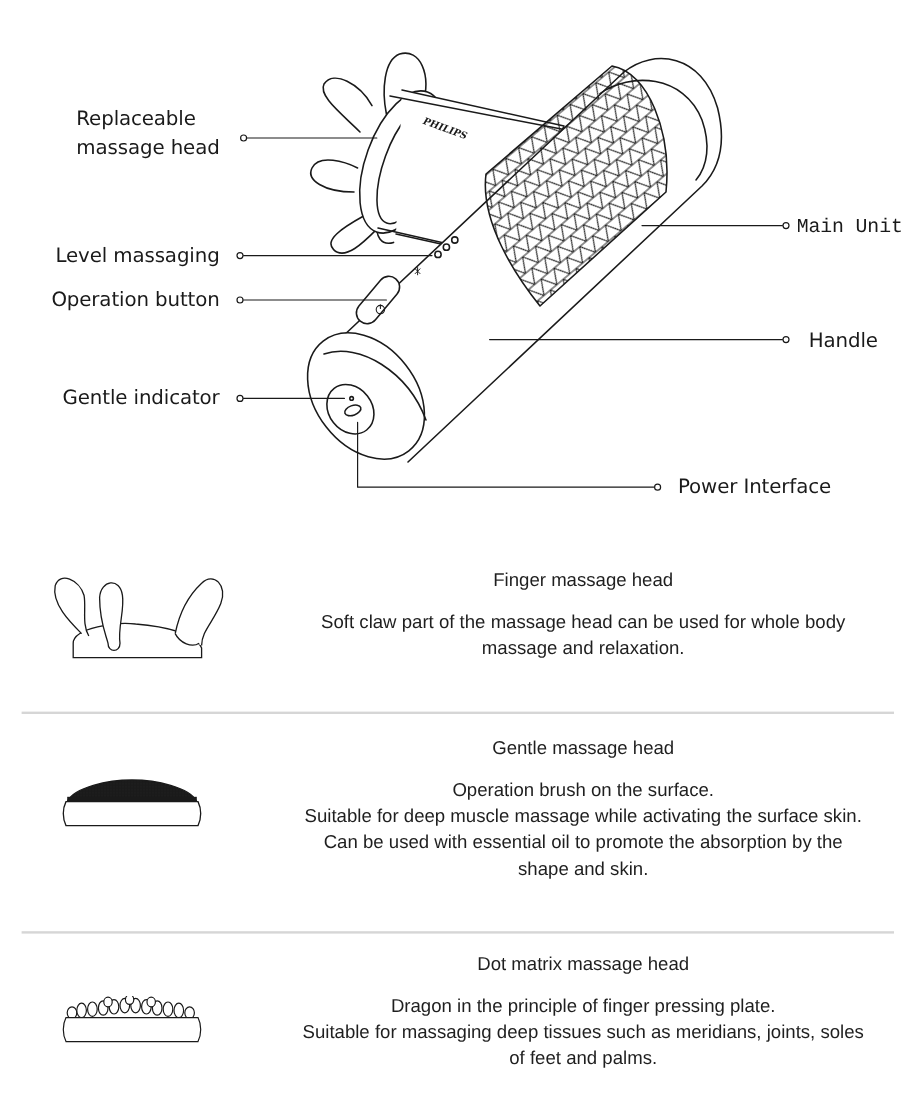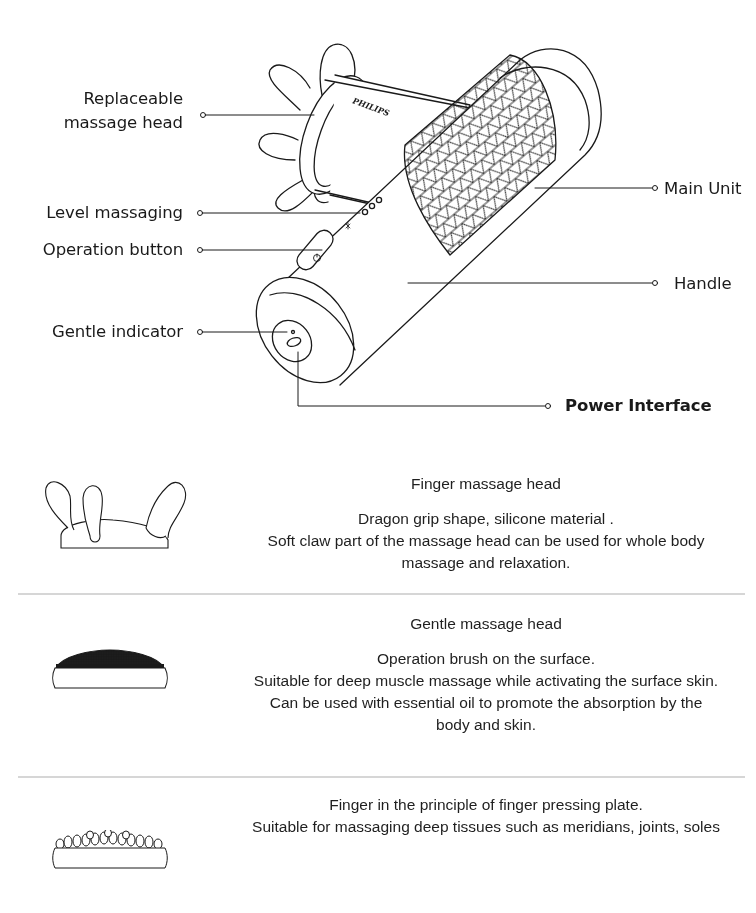--- a/index.html
+++ b/index.html
@@ -1,21 +1,21 @@
 <!DOCTYPE html>
 <html><head>
 <meta charset="utf-8">
 <style>
   html, body { margin: 0; padding: 0; background: #ffffff; }
   body { width: 756px; height: 913px; position: relative; overflow: hidden;
          font-family: "DejaVu Sans", "Liberation Sans", sans-serif; color: #1a1a1a; }
   .diagram { position: absolute; left: 0; top: 0; width: 756px; height: 440px; }
   .diagram svg { position: absolute; left: 0; top: 0; }
   .label { position: absolute; font-size: 16.5px; line-height: 20px; color: #1a1a1a; white-space: nowrap; letter-spacing: -0.1px; }
-  .label.right { text-align: right; }
+  .label.right { text-align: left; }
   .heads { position: absolute; left: 0; top: 460px; width: 756px; }
   .head-row { position: absolute; left: 0; width: 756px; }
   .head-icon { position: absolute; }
   .head-text { position: absolute; left: 226px; width: 520px; font-family: "Liberation Sans", sans-serif; font-size: 15.5px; color: #1f1f1f; text-align: center; }
   .head-title { line-height: 20px; margin-bottom: 14px; }
   .head-desc p { margin: 0; line-height: 22px; }
   .divider { position: absolute; left: 18px; width: 727px; height: 2px; background: #d6d6d6; }
 </style>
 </head>
 <body>
@@ -88,39 +88,38 @@
     </g>
   </svg>
 
   <div class="label right" style="right:573px; top:89px;">
     <div>Replaceable</div>
     <div style="margin-top:4px">massage head</div>
   </div>
   <div class="label right" style="right:573px; top:203px;">Level massaging</div>
   <div class="label right" style="right:573px; top:240px;">Operation button</div>
   <div class="label right" style="right:573px; top:322px;">Gentle indicator</div>
-  <div class="label" style="left:664px; top:179px;">Main Unit</div>
+  <div class="label" style="left:664px; top:179px;font-family:Liberation Mono, monospace;">Main Unit</div>
   <div class="label" style="left:674px; top:274px;">Handle</div>
-  <div class="label" style="left:565px; top:396px;font-weight:bold;">Power Interface</div>
+  <div class="label" style="left:565px; top:396px;">Power Interface</div>
 </div>
 
 <div class="heads">
 
   <div class="head-row" style="top:0px;">
     <svg class="head-icon" style="left:28px; top:18px;" width="165" height="75" viewBox="0 0 165 75" fill="none" stroke="#1a1a1a" stroke-width="1.1">
       <path d="M33 70 L33 58 C33 45 70 40 85 42 C110 44 135 50 140 62 L140 70 Z" fill="#fff"></path>
       <path d="M40 50 C30 40 15 25 18 10 C22 -2 38 5 42 18 C44 28 40 42 46 52" fill="#fff"></path>
       <path d="M62 58 C60 50 55 40 55 20 C56 5 72 3 74 18 C76 30 70 45 72 58 C72 66 62 66 62 58 Z" fill="#fff"></path>
       <path d="M118 50 C120 40 125 22 140 8 C150 -2 162 10 156 25 C150 40 140 48 140 60" fill="#fff"></path>
       <path d="M118 50 C122 58 132 62 138 58"></path>
     </svg>
     <div class="head-text" style="top:14px;">
       <div class="head-title">Finger massage head</div>
       <div class="head-desc">
-        <p>Dragon grip shape, silicone material .</p>
         <p>Soft claw part of the massage head can be used for whole body</p>
         <p>massage and relaxation.</p>
       </div>
     </div>
   </div>
 
   <div class="divider" style="top:133px;"></div>
 
   <div class="head-row" style="top:140px;">
     <svg class="head-icon" style="left:50px; top:48px;" width="120" height="45" viewBox="0 0 120 45" fill="none" stroke="#1a1a1a" stroke-width="1.1">
@@ -133,21 +132,21 @@
       <path d="M6 20 C12 8 40 2 60 2 C80 2 108 8 114 20 Z" fill="url(#mesh)" stroke="#1a1a1a"></path>
       <rect x="6" y="16" width="108" height="4" fill="#1a1a1a" stroke="none"></rect>
       <path d="M5 20 C2 26 2 34 5 40 L115 40 C118 34 118 26 115 20 Z" fill="#fff"></path>
     </svg>
     <div class="head-text" style="top:14px;">
       <div class="head-title">Gentle massage head</div>
       <div class="head-desc">
         <p>Operation brush on the surface.</p>
         <p>Suitable for deep muscle massage while activating the surface skin.</p>
         <p>Can be used with essential oil to promote the absorption by the</p>
-        <p>body and skin.</p>
+        <p>shape and skin.</p>
       </div>
     </div>
   </div>
 
   <div class="divider" style="top:316px;"></div>
 
   <div class="head-row" style="top:320px;">
     <svg class="head-icon" style="left:50px; top:50px;" width="120" height="42" viewBox="0 0 120 42" fill="none" stroke="#1a1a1a" stroke-width="1">
       <g fill="#fff">
         <ellipse cx="10" cy="14" rx="4" ry="5"></ellipse>
@@ -162,19 +161,21 @@
           <ellipse cx="90" cy="11" rx="4" ry="6"></ellipse>
         <ellipse cx="99" cy="12" rx="4" ry="6"></ellipse>
           <ellipse cx="108" cy="14" rx="4" ry="5"></ellipse>
         <ellipse cx="40" cy="5" rx="3.5" ry="4"></ellipse>
           <ellipse cx="58" cy="3" rx="3.5" ry="4"></ellipse>
         <ellipse cx="76" cy="5" rx="3.5" ry="4"></ellipse>
       </g>
       <path d="M5 18 C2 24 2 32 5 38 L115 38 C118 32 118 24 115 18 Z" fill="#fff"></path>
     </svg>
     <div class="head-text" style="top:14px;">
+      <div class="head-title">Dot matrix massage head</div>
       <div class="head-desc">
-        <p>Finger in the principle of finger pressing plate.</p>
+        <p>Dragon in the principle of finger pressing plate.</p>
         <p>Suitable for massaging deep tissues such as meridians, joints, soles</p>
+        <p>of feet and palms.</p>
       </div>
     </div>
   </div>
 </div>
 
 </body></html>

